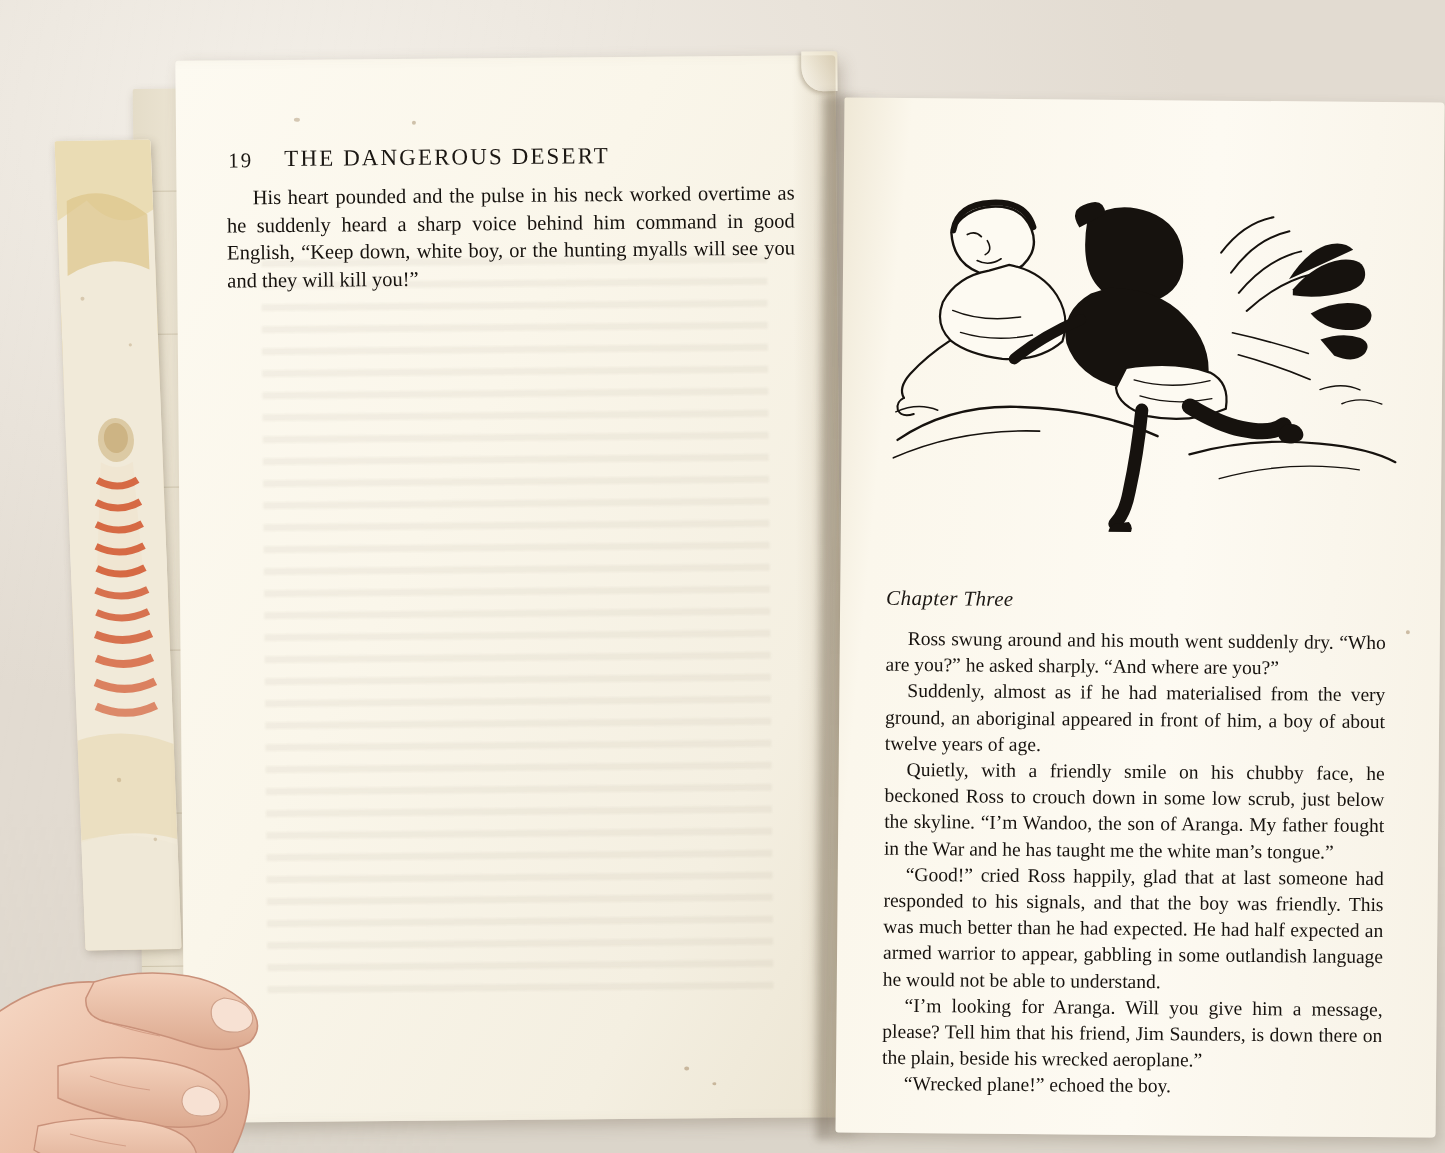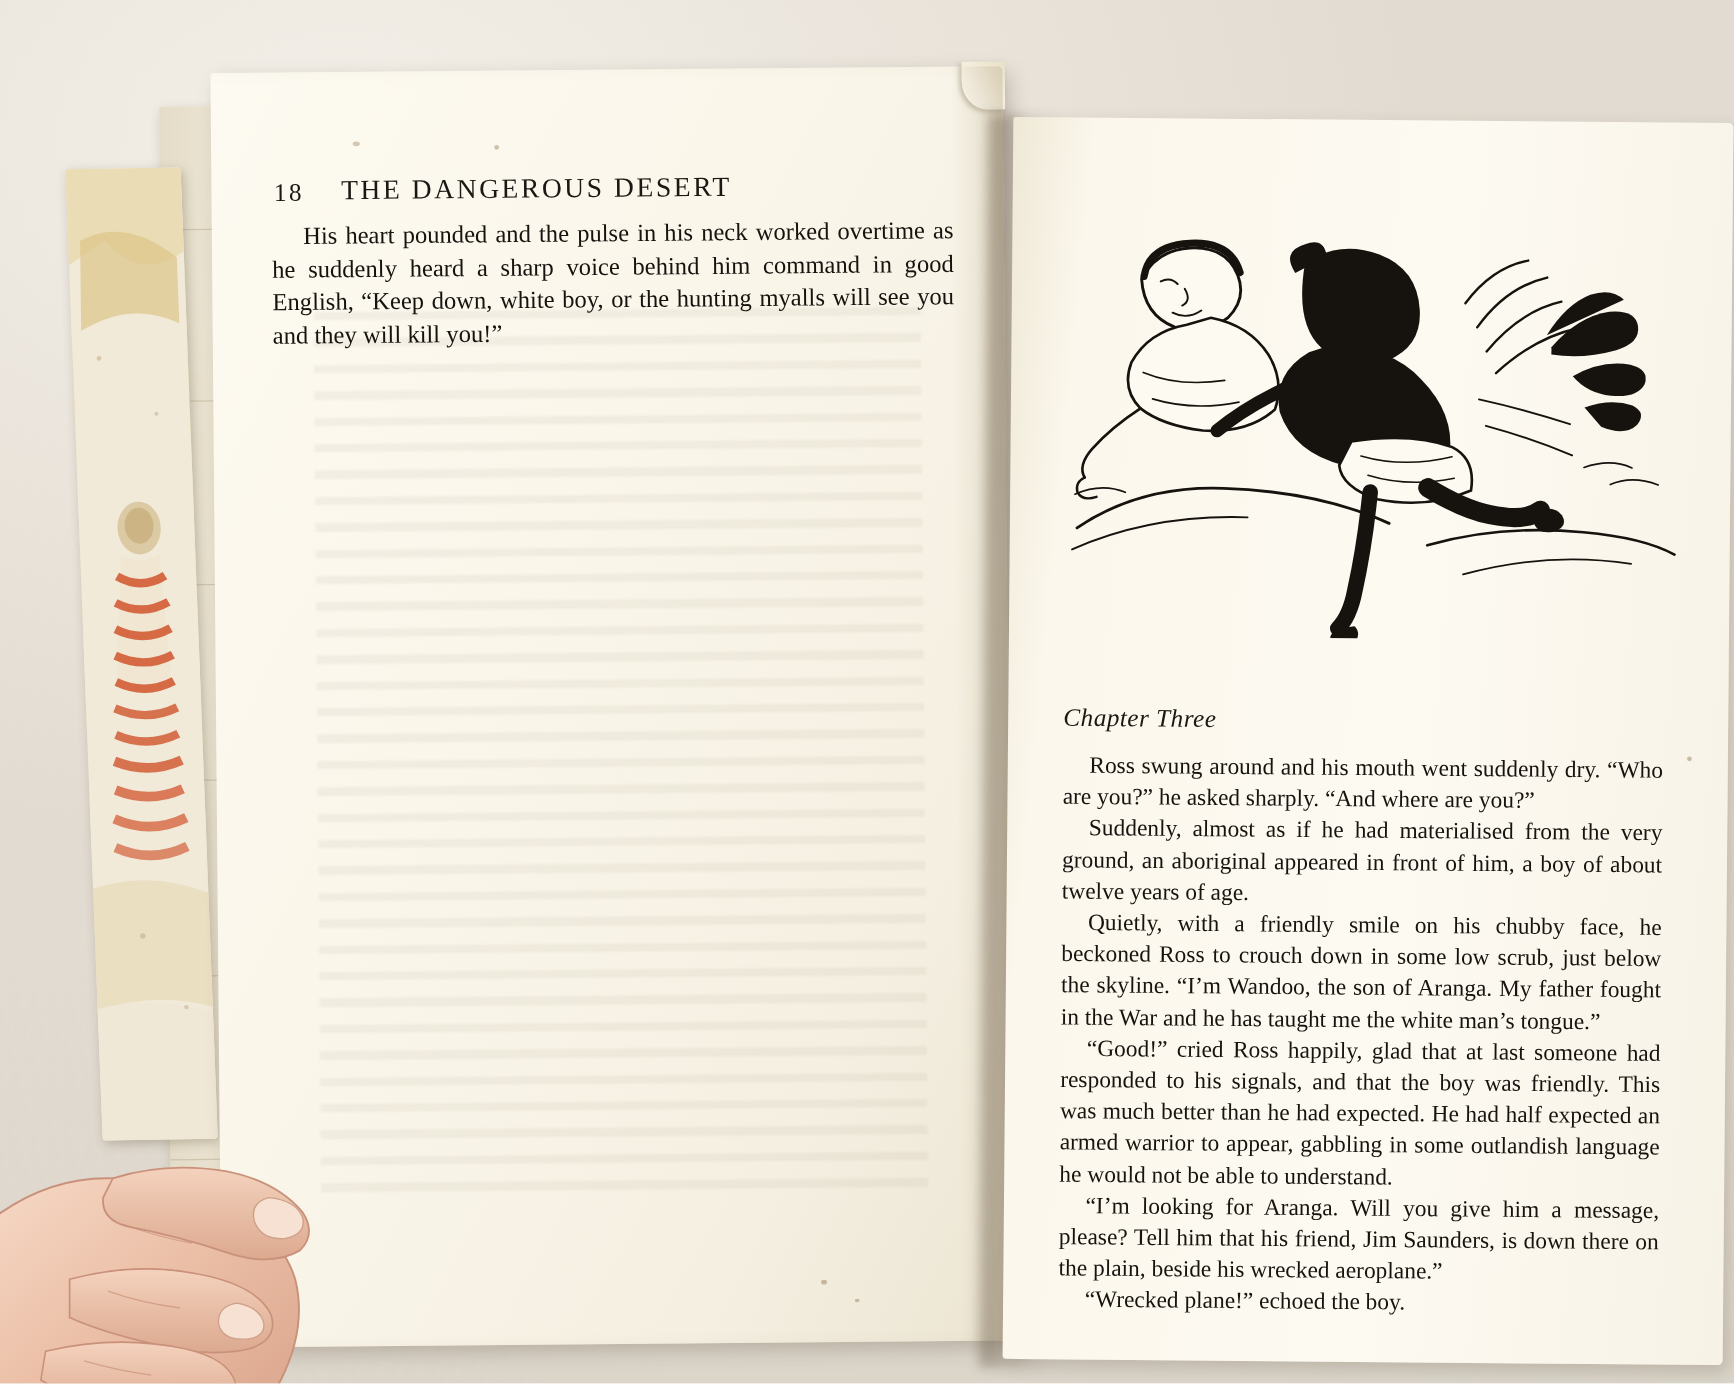--- a/index.html
+++ b/index.html
@@ -295,21 +295,21 @@
           <circle cx="68" cy="205" r="1.6"></circle>
           <circle cx="40" cy="640" r="2.2"></circle>
           <circle cx="74" cy="700" r="1.8"></circle>
         </g>
       </svg>
     </div>
 
     <div class="page-left">
       <div class="corner-curl"></div>
 
-      <div class="txt-block folio">18</div>
+      <div class="txt-block folio">19</div>
       <div class="txt-block running-head">THE DANGEROUS DESERT</div>
       <div class="txt-block left-para">His heart pounded and the pulse in his neck worked overtime as he suddenly heard a sharp voice behind him command in good English, “Keep down, white boy, or the hunting myalls will see you and they will kill you!”</div>
 
       <div class="speckle" style="left:500px; top:1010px; width:5px; height:4px;"></div>
       <div class="speckle" style="left:528px; top:1026px; width:4px; height:3px;"></div>
       <div class="speckle" style="left:236px; top:62px; width:4px; height:4px; background:rgba(140,110,70,.4);"></div>
       <div class="speckle" style="left:118px; top:58px; width:6px; height:4px; background:rgba(140,110,70,.35);"></div>
     </div>
 
     <div class="gutter-shadow"></div>

